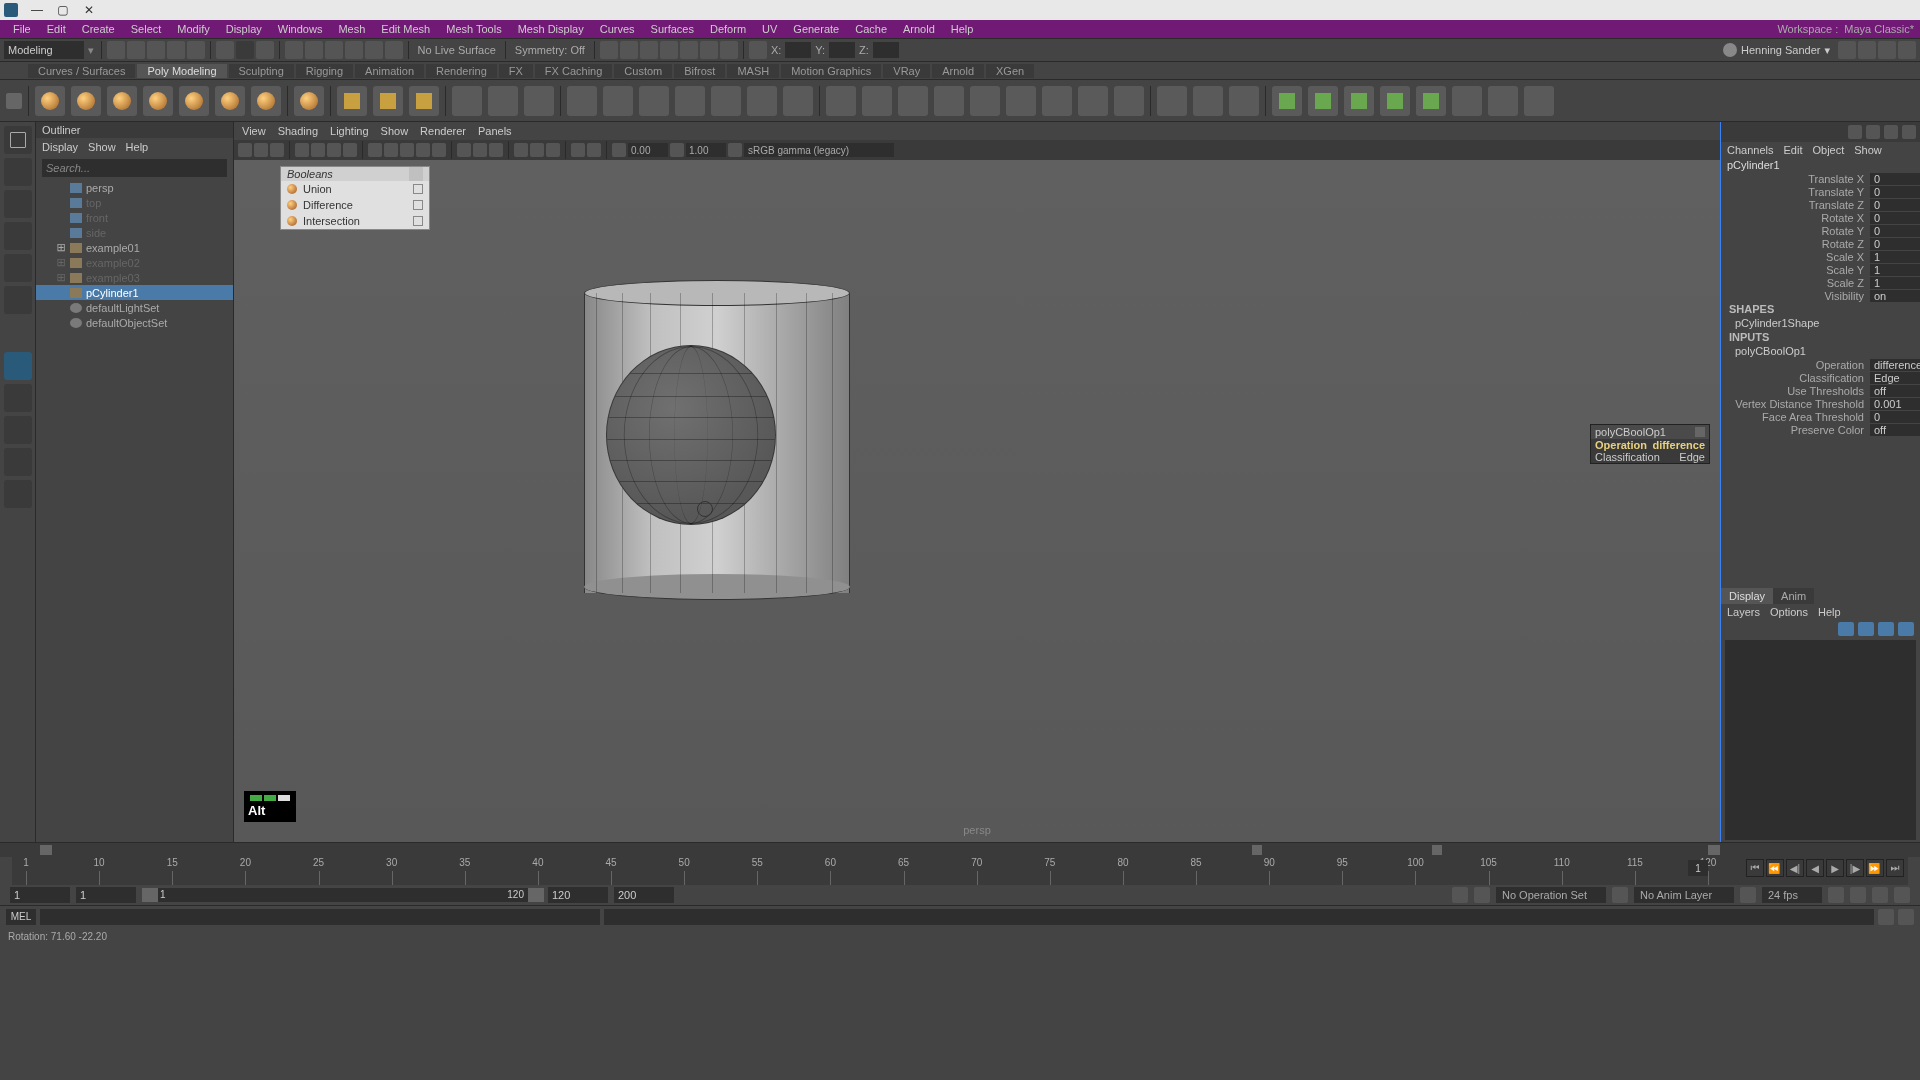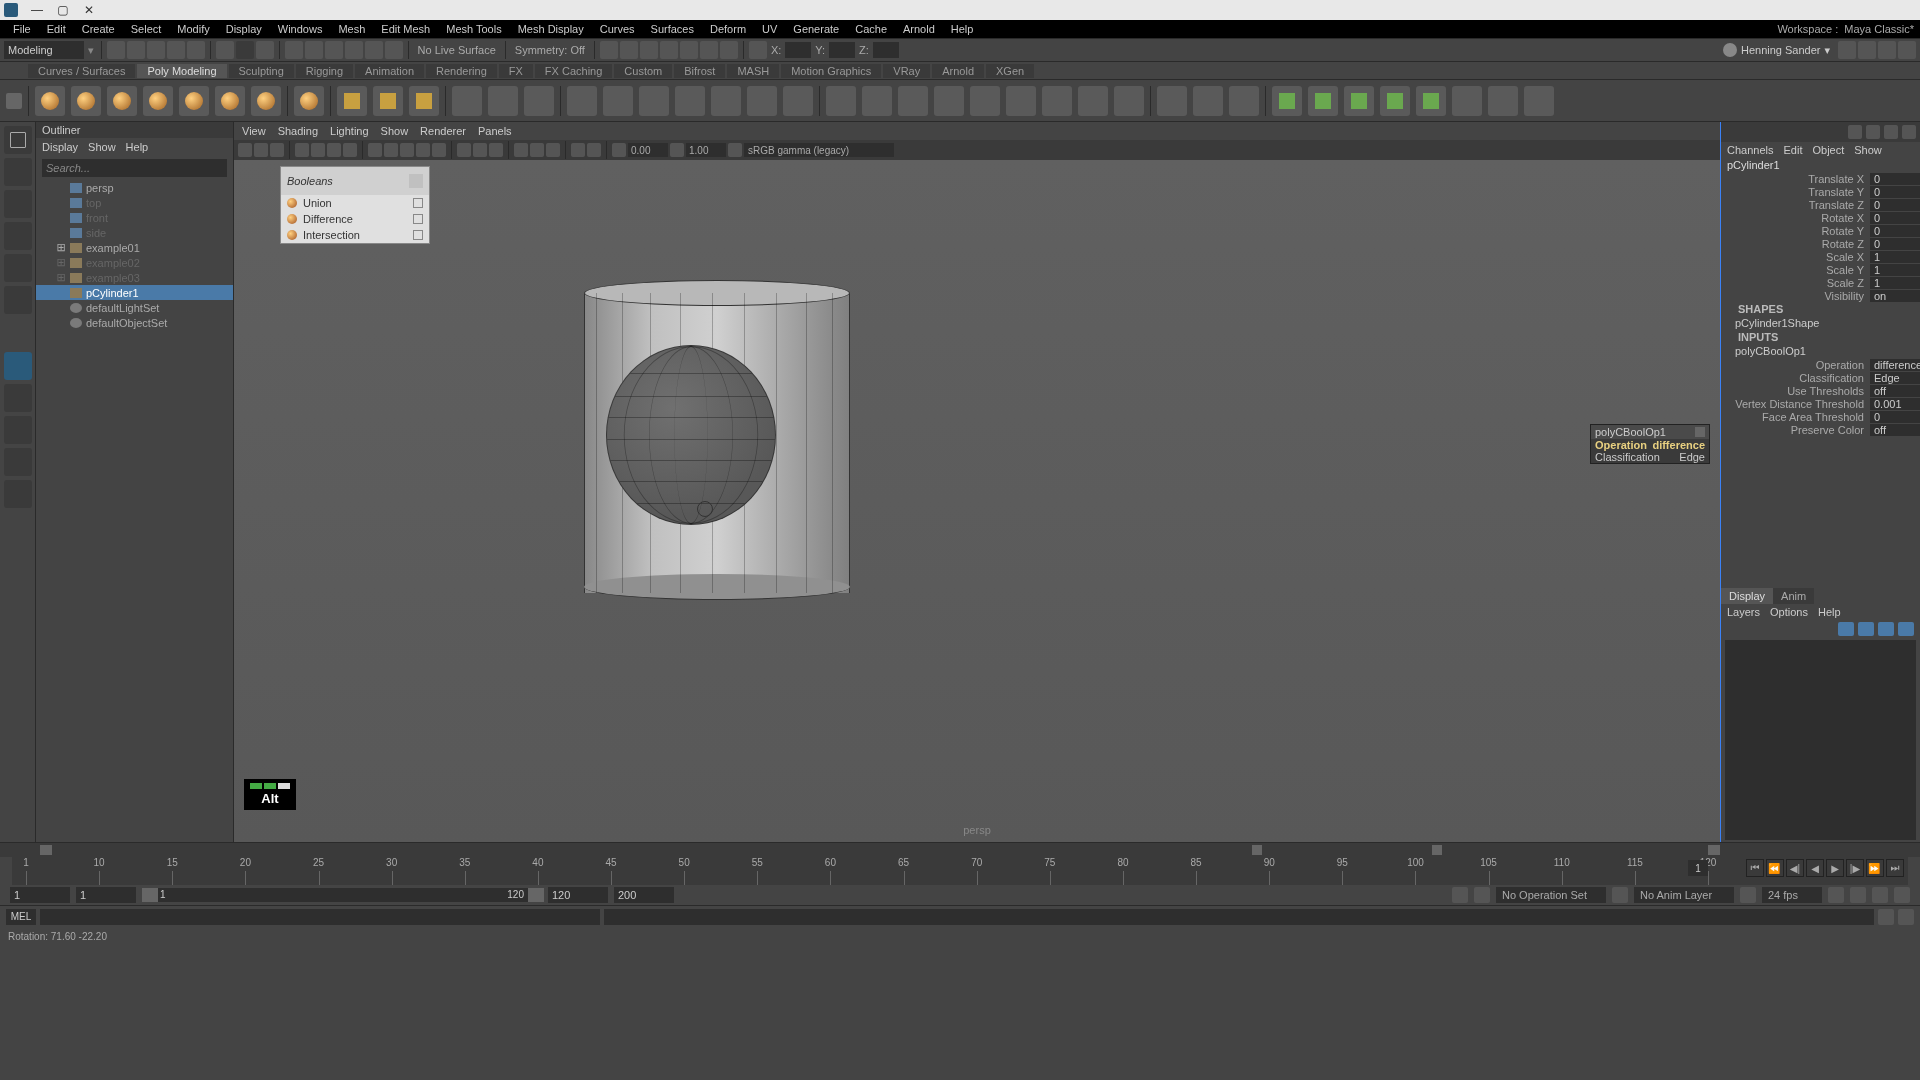--- a/index.html
+++ b/index.html
@@ -5,21 +5,21 @@
 * { margin: 0; padding: 0; box-sizing: border-box; font-family: "Segoe UI", Arial, sans-serif; font-size: 11px; user-select: none; }
 body { background: #444444; color: #ccc; width: 1920px; height: 1080px; overflow: hidden; position: relative; }
 
 
 .title-bar { height: 20px; background: #e8e8e8; color: #333; display: flex; align-items: center; padding: 0 4px; }
 .title-bar .maya-logo { width: 14px; height: 14px; background: #2a5a7a; margin-right: 6px; border-radius: 2px; }
 .title-bar .title-text { flex: 1; font-size: 11px; }
 .title-bar .win-btn { width: 26px; height: 18px; display: flex; align-items: center; justify-content: center; color: #333; font-size: 12px; }
 
 
-.menu-bar { height: 18px; background: #000000; display: flex; align-items: center; padding: 0 6px; gap: 2px; }
+.menu-bar { height: 18px; background: #701a75; display: flex; align-items: center; padding: 0 6px; gap: 2px; }
 .menu-bar .menu-item { padding: 1px 7px; color: #ccc; font-size: 11px; }
 .workspace-area { margin-left: auto; display: flex; align-items: center; gap: 6px; color: #aaa; font-size: 11px; }
 
 
 .status-line { height: 24px; background: #444; display: flex; align-items: center; padding: 0 4px; gap: 2px; border-top: 1px solid #2a2a2a; border-bottom: 1px solid #2a2a2a; }
 .mode-dropdown { width: 80px; height: 18px; background: #2e2e2e; color: #ccc; padding: 0 4px; display: flex; align-items: center; font-size: 11px; }
 .tb-sep { width: 1px; height: 18px; background: #2a2a2a; margin: 0 3px; }
 .tb-ico { width: 18px; height: 18px; background: #555; border-radius: 2px; display: inline-block; }
 .tb-ico.dark { background: #3a3a3a; }
 .sym-text, .live-text { color: #aaa; font-size: 11px; padding: 0 4px; }
@@ -71,39 +71,39 @@
 .panel-menu { height: 18px; display: flex; align-items: center; gap: 12px; padding: 0 8px; font-size: 11px; color: #ccc; background: #444; }
 .panel-toolbar { height: 20px; background: #3a3a3a; display: flex; align-items: center; padding: 0 4px; gap: 2px; }
 .pt-ico { width: 14px; height: 14px; background: #555; border-radius: 2px; }
 .pt-field { width: 40px; height: 14px; background: #2e2e2e; color: #aaa; font-size: 10px; display: flex; align-items: center; padding: 0 3px; }
 .pt-dropdown { width: 150px; height: 14px; background: #2e2e2e; color: #aaa; font-size: 10px; display: flex; align-items: center; padding: 0 4px; }
 
 .viewport-canvas { flex: 1; background: linear-gradient(180deg, #606060 0%, #585858 100%); position: relative; overflow: hidden; }
 
 
 .bool-panel { position: absolute; left: 46px; top: 6px; width: 150px; background: #e0e0e0; border: 1px solid #888; }
-.bool-title { height: 28px; background: #d0d0d0; color: #333; padding: 0 6px; font-size: 11px; font-style: italic; display: flex; align-items: center; }
+.bool-title { height: 14px; background: #d0d0d0; color: #333; padding: 0 6px; font-size: 11px; font-style: italic; display: flex; align-items: center; }
 .bool-row { height: 16px; display: flex; align-items: center; padding: 0 6px; gap: 6px; font-size: 11px; color: #333; }
 .bool-row .bico { width: 10px; height: 10px; border-radius: 50%; background: radial-gradient(circle at 35% 35%, #ffd080, #a05020); }
 .bool-row .opt { width: 10px; height: 10px; border: 1px solid #888; margin-left: auto; }
 .bool-close { width: 14px; height: 14px; background: #c0c0c0; margin-left: auto; }
 
 
 .scene { position: absolute; left: 350px; top: 120px; width: 300px; height: 340px; }
 .cylinder-top { width: 266px; height: 26px; border-radius: 50%; background: #b8b8b8; border: 1px solid #333; position: absolute; left: 0; top: 0; }
 .cylinder-body { width: 266px; height: 300px; background: linear-gradient(90deg, #888 0%, #c0c0c0 25%, #d0d0d0 50%, #a0a0a0 80%, #808080 100%); position: absolute; left: 0; top: 13px; border-left: 1px solid #333; border-right: 1px solid #333; }
 .cylinder-bot { width: 266px; height: 26px; border-radius: 50%; background: #909090; border-bottom: 1px solid #333; position: absolute; left: 0; bottom: 20px; }
 .cyl-line { position: absolute; top: 13px; height: 300px; width: 1px; background: rgba(0,0,0,0.25); }
 .sphere-hole { position: absolute; left: 22px; top: 65px; width: 170px; height: 180px; border-radius: 50%; background: radial-gradient(circle at 40% 35%, #707070, #585858 70%); overflow: hidden; border: 1px solid rgba(0,0,0,0.4); }
 .sphere-lat { position: absolute; left: 0; width: 100%; height: 1px; background: rgba(0,0,0,0.3); }
 .sphere-lon { position: absolute; top: 0; height: 100%; width: 100%; border: 1px solid rgba(0,0,0,0.3); border-radius: 50%; }
 .pivot { position: absolute; left: 90px; top: 155px; width: 16px; height: 16px; border: 1px solid #333; border-radius: 50%; }
 
 
-.key-indicator { position: absolute; left: 10px; bottom: 32px; width: 52px; background: #000; padding: 4px; text-align: center; }
+.key-indicator { position: absolute; left: 10px; bottom: 20px; width: 52px; background: #000; padding: 4px; text-align: left; }
 .key-bars { display: flex; gap: 2px; justify-content: center; margin-bottom: 2px; }
 .kb-g { width: 12px; height: 6px; background: #4a4; }
 .kb-w { width: 12px; height: 6px; background: #ddd; }
 .key-text { color: #fff; font-size: 13px; font-weight: bold; }
 
 .persp-label { position: absolute; bottom: 6px; left: 50%; transform: translateX(-50%); color: #888; font-size: 11px; }
 
 
 .hud-panel { position: absolute; right: 10px; top: 264px; width: 120px; background: #3a3a3a; border: 1px solid #222; font-size: 10px; }
 .hud-header { background: #4a4a4a; padding: 1px 4px; color: #ccc; display: flex; align-items: center; }
@@ -115,21 +115,21 @@
 
 .right-panel { width: 200px; background: #444; border-left: 1px solid #3b82f6; display: flex; flex-direction: column; }
 .right-ribbon { height: 20px; background: #3a3a3a; display: flex; align-items: center; justify-content: flex-end; padding: 0 4px; gap: 4px; }
 .rr-ico { width: 14px; height: 14px; background: #555; border-radius: 2px; }
 .cb-menu { height: 16px; display: flex; align-items: center; gap: 10px; padding: 0 6px; font-size: 11px; color: #ccc; }
 .cb-node-name { padding: 1px 6px; color: #ddd; font-size: 11px; }
 .cb-attrs { }
 .cb-attr-row { display: flex; height: 13px; align-items: center; }
 .cb-attr-label { flex: 1; text-align: right; padding-right: 6px; color: #aaa; font-size: 11px; }
 .cb-attr-val { width: 50px; background: #2e2e2e; color: #ccc; padding: 0 4px; font-size: 11px; height: 12px; display: flex; align-items: center; }
-.cb-section { padding: 1px 17px; color: #bbb; font-weight: bold; font-size: 11px; }
+.cb-section { padding: 1px 8px; color: #bbb; font-weight: bold; font-size: 11px; }
 .cb-subnode { padding: 1px 14px; color: #ccc; font-size: 11px; }
 
 
 .layers-panel { margin-top: auto; }
 .layers-tabs { display: flex; height: 16px; }
 .layers-tab { padding: 0 8px; background: #3a3a3a; color: #aaa; font-size: 11px; display: flex; align-items: center; }
 .layers-tab.active { background: #555; color: #ddd; }
 .layers-menu { height: 16px; display: flex; align-items: center; gap: 10px; padding: 0 6px; font-size: 11px; color: #ccc; }
 .layers-icons { height: 18px; display: flex; align-items: center; justify-content: flex-end; padding: 0 6px; gap: 4px; }
 .li-ico { width: 16px; height: 14px; background: #4a7aa8; border-radius: 2px; }

